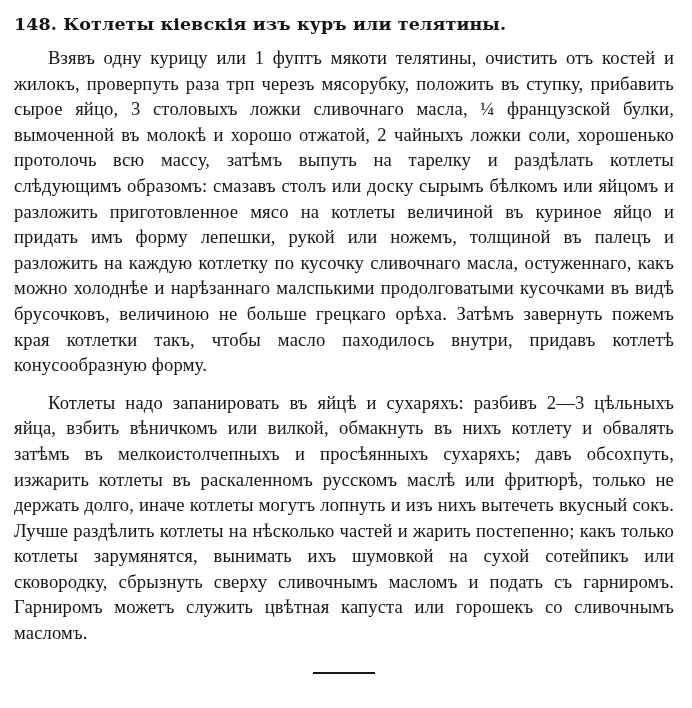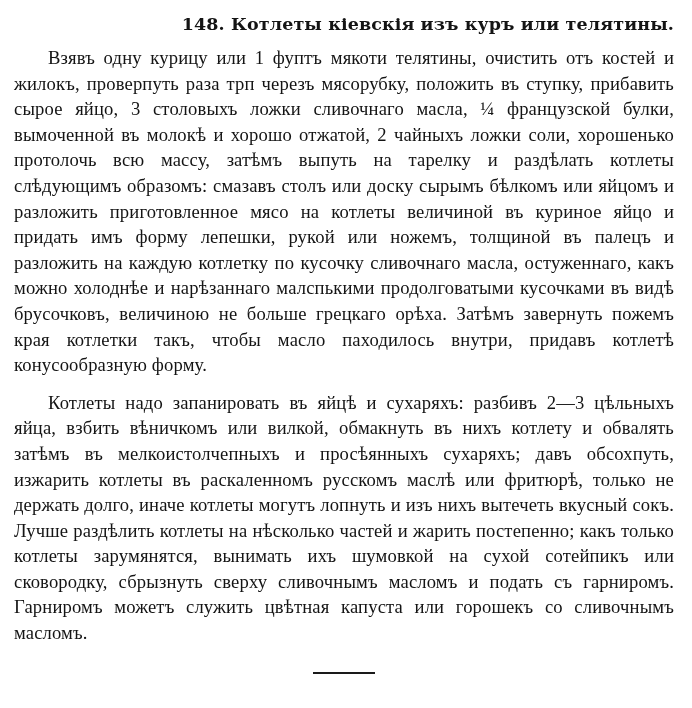--- a/index.html
+++ b/index.html
@@ -18,21 +18,21 @@
     position: relative;
     width: 692px;
     height: 708px;
     box-sizing: border-box;
     padding: 8px 18px 0 14px;
   }
   .recipe-title {
     font-family: "DejaVu Serif", serif;
     font-weight: bold;
     font-size: 17.5px;
-    text-align: right;
+    text-align: left;
     letter-spacing: 0.1px;
     margin: 6px 0 10px 0;
     line-height: 1.2;
   }
   .body-text {
     font-family: "Liberation Serif", serif;
     font-size: 18.6px;
     line-height: 25.6px;
     text-align: justify;
     text-justify: inter-word;

